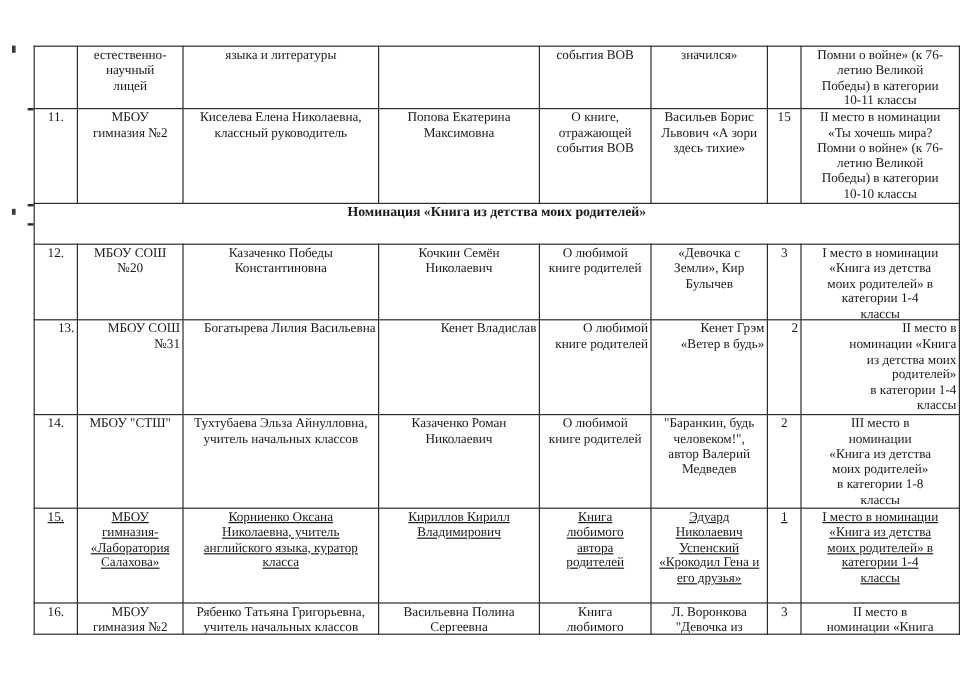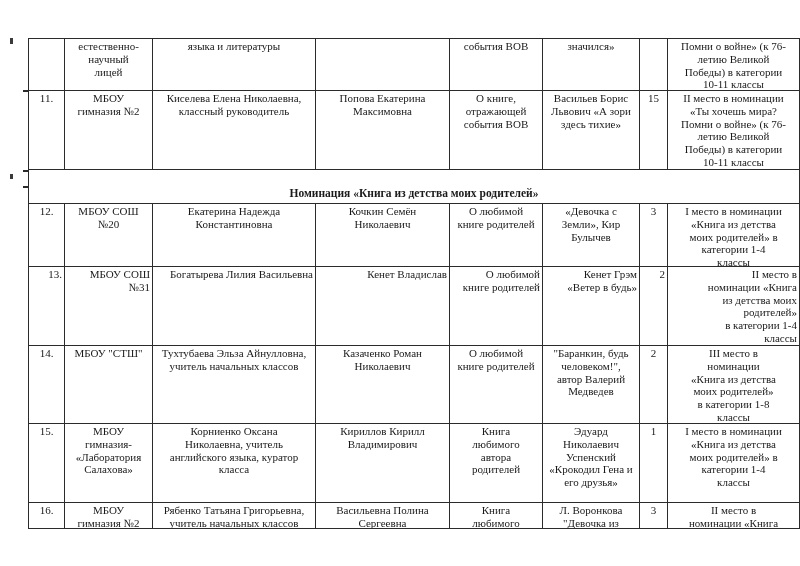--- a/index.html
+++ b/index.html
@@ -27,29 +27,29 @@
     padding:1px 2px 0 2px;
     white-space:pre-line;
     overflow:hidden;
   }
   td .cc{overflow:hidden;}
   tr.rA .cc{height:50px;}
   tr.r11 .cc{height:77px;}
   tr.r12 .cc{height:61px;}
   tr.r13 .cc{height:77px;text-align:right;}
   tr.r14 .cc{height:76px;}
-  tr.r15 .cc{height:77px;}
+  tr.r15 .cc{height:77px;text-decoration:underline;}
   tr.r16 .cc{height:24px;}
   tr.sectionrow td{
     font-weight:bold;
     font-size:11.5px;
     line-height:13px;
     padding:1px 2px;
   }
-  tr.sectionrow .cc{height:15px;margin-top:16px;}
+  tr.sectionrow .cc{height:31px;}
   .edge-mark{position:absolute;background:#3a3a3a;}
   .m1{left:0;top:38px;width:3px;height:6px;}
   .m2{left:0;top:174px;width:3px;height:5px;}
   .stub{position:absolute;background:#2b2b2b;height:1.5px;width:5px;}
   .s1{left:13px;top:90px;}
   .s2{left:13px;top:170px;}
   .s3{left:13px;top:186px;}
 </style>
 </head>
 <body>
@@ -104,32 +104,32 @@
 события ВОВ</div></td>
         <td><div class="cc">Васильев Борис
 Львович «А зори
 здесь тихие»</div></td>
         <td><div class="cc">15</div></td>
         <td><div class="cc">II место в номинации
 «Ты хочешь мира?
 Помни о войне» (к 76-
 летию Великой
 Победы) в категории
-10-11  классы</div></td>
+10-10  классы</div></td>
       </tr>
 
       <tr class="sectionrow">
         <td colspan="8"><div class="cc">Номинация «Книга из детства моих родителей»</div></td>
       </tr>
 
       <tr class="r12">
         <td><div class="cc">12.</div></td>
         <td><div class="cc">МБОУ СОШ
 №20</div></td>
-        <td><div class="cc">Екатерина Надежда
+        <td><div class="cc">Казаченко Победы
 Константиновна</div></td>
         <td><div class="cc">Кочкин Семён
 Николаевич</div></td>
         <td><div class="cc">О любимой
 книге родителей</div></td>
         <td><div class="cc">«Девочка с
 Земли», Кир
 Булычев</div></td>
         <td><div class="cc">3</div></td>
         <td><div class="cc">I место в номинации

